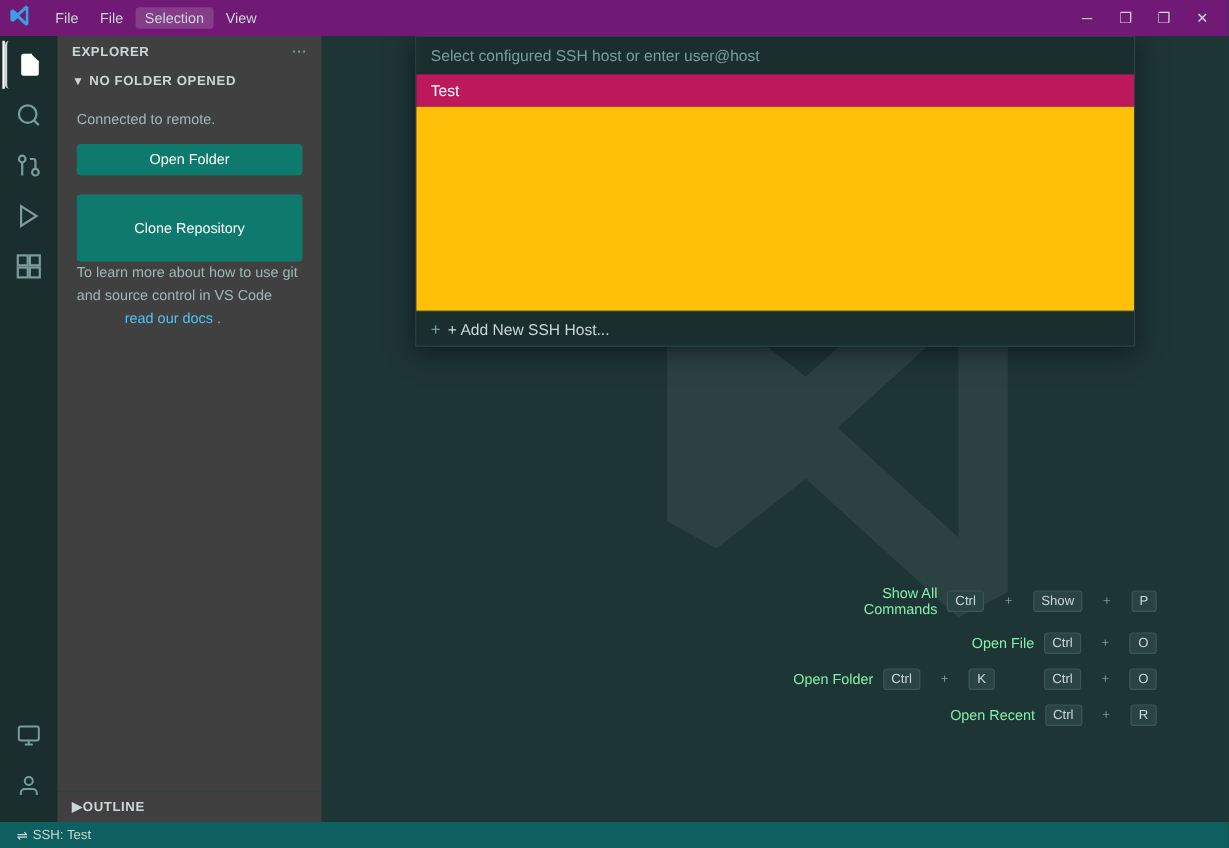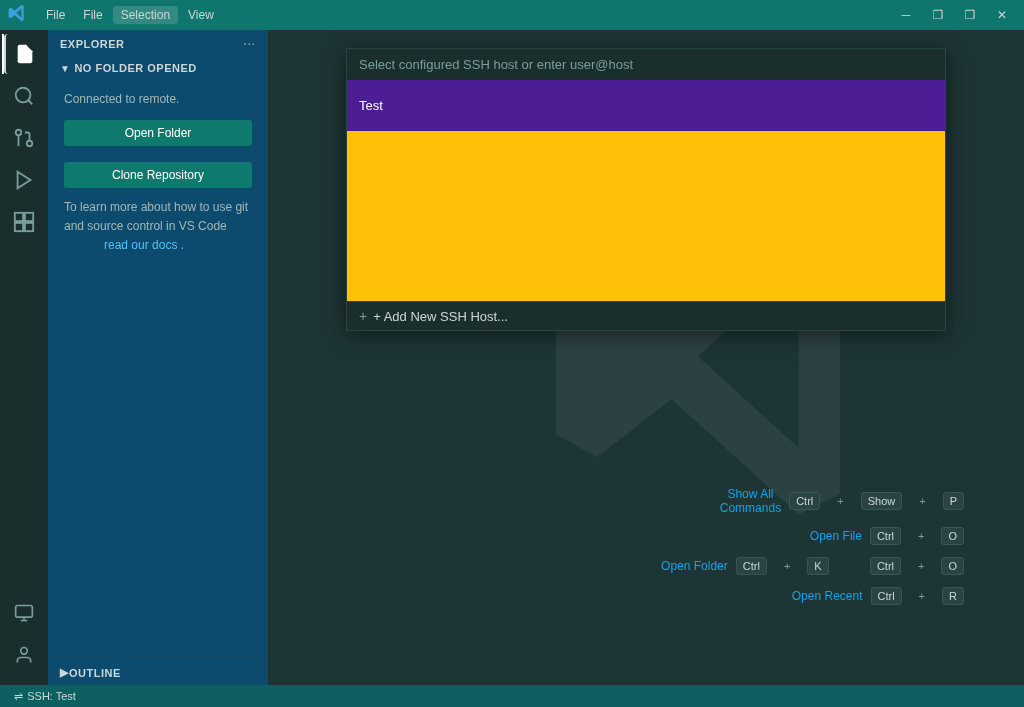--- a/index.html
+++ b/index.html
@@ -11,21 +11,21 @@
       font-size: 13px;
       color: #ccd6d6;
       overflow: hidden;
       display: flex;
       flex-direction: column;
     }
 
     
     .titlebar {
       height: 30px;
-      background: #0f766e;
+      background: #701a75;
       display: flex;
       align-items: center;
       justify-content: space-between;
       padding: 0 8px;
       flex-shrink: 0;
     }
     .titlebar-left {
       display: flex;
       align-items: center;
       gap: 12px;
@@ -112,21 +112,21 @@
     .activity-bottom {
       display: flex;
       flex-direction: column;
       align-items: center;
       padding-bottom: 8px;
     }
 
     
     .sidebar {
       width: 220px;
-      background: #0c4a6e;
+      background: #404040;
       display: flex;
       flex-direction: column;
       flex-shrink: 0;
       overflow: hidden;
     }
     .sidebar-header {
       display: flex;
       align-items: center;
       justify-content: space-between;
       padding: 8px 12px;
@@ -175,26 +175,26 @@
       cursor: pointer;
       font-size: 12px;
       width: 100%;
       margin-bottom: 16px;
       text-align: center;
     }
     .btn-clone-repo {
       background: #0e7a6e;
       color: white;
       border: none;
-      padding: 6px 12px;
+      padding: 21px 12px;
       border-radius: 3px;
       cursor: pointer;
       font-size: 12px;
       width: 100%;
-      margin-bottom: 10px;
+      margin-bottom: 0;
       text-align: center;
     }
     .sidebar-link-text {
       color: #a0b8b8;
       font-size: 12px;
       line-height: 1.6;
     }
     .sidebar-link {
       color: #4fc3f7;
       text-decoration: none;
@@ -236,42 +236,41 @@
     .command-palette {
       position: absolute;
       top: 0;
       left: 50%;
       transform: translateX(-50%);
       width: 600px;
       background: #1a2e2e;
       border: 1px solid #2a4444;
       box-shadow: 0 4px 20px rgba(0,0,0,0.5);
       z-index: 200;
-      margin-top: 18px;
     }
     .command-palette-input-row {
       display: flex;
       align-items: center;
       padding: 8px 12px;
       background: #1a2e2e;
     }
     .command-palette-input {
       flex: 1;
       background: transparent;
       border: none;
       outline: none;
       color: #ccd6d6;
       font-size: 13px;
     }
     .command-palette-input::placeholder {
       color: #7a9c9c;
     }
     .command-palette-selected {
-      background: #4c1d95;
-      padding: 18px 12px;
+      background: #be185d;
+      padding: 6px 12px;
       color: #ffffff;
       font-size: 13px;
     }
     .command-palette-yellow {
       background: #ffc107;
       height: 170px;
     }
     .command-palette-divider {
       height: 1px;
       background: #2a4444;
@@ -312,23 +311,23 @@
       flex-direction: column;
       gap: 12px;
     }
     .shortcut-row {
       display: flex;
       align-items: center;
       justify-content: flex-end;
       gap: 8px;
     }
     .shortcut-label {
-      color: #0ea5e9;
-      font-size: 12px;
-      text-align: center;
+      color: #86efac;
+      font-size: 12px;
+      text-align: right;
     }
     .shortcut-keys {
       display: flex;
       align-items: center;
       gap: 17px;
     }
     .key {
       background: #2a4444;
       border: 1px solid #3a5555;
       border-radius: 3px;

